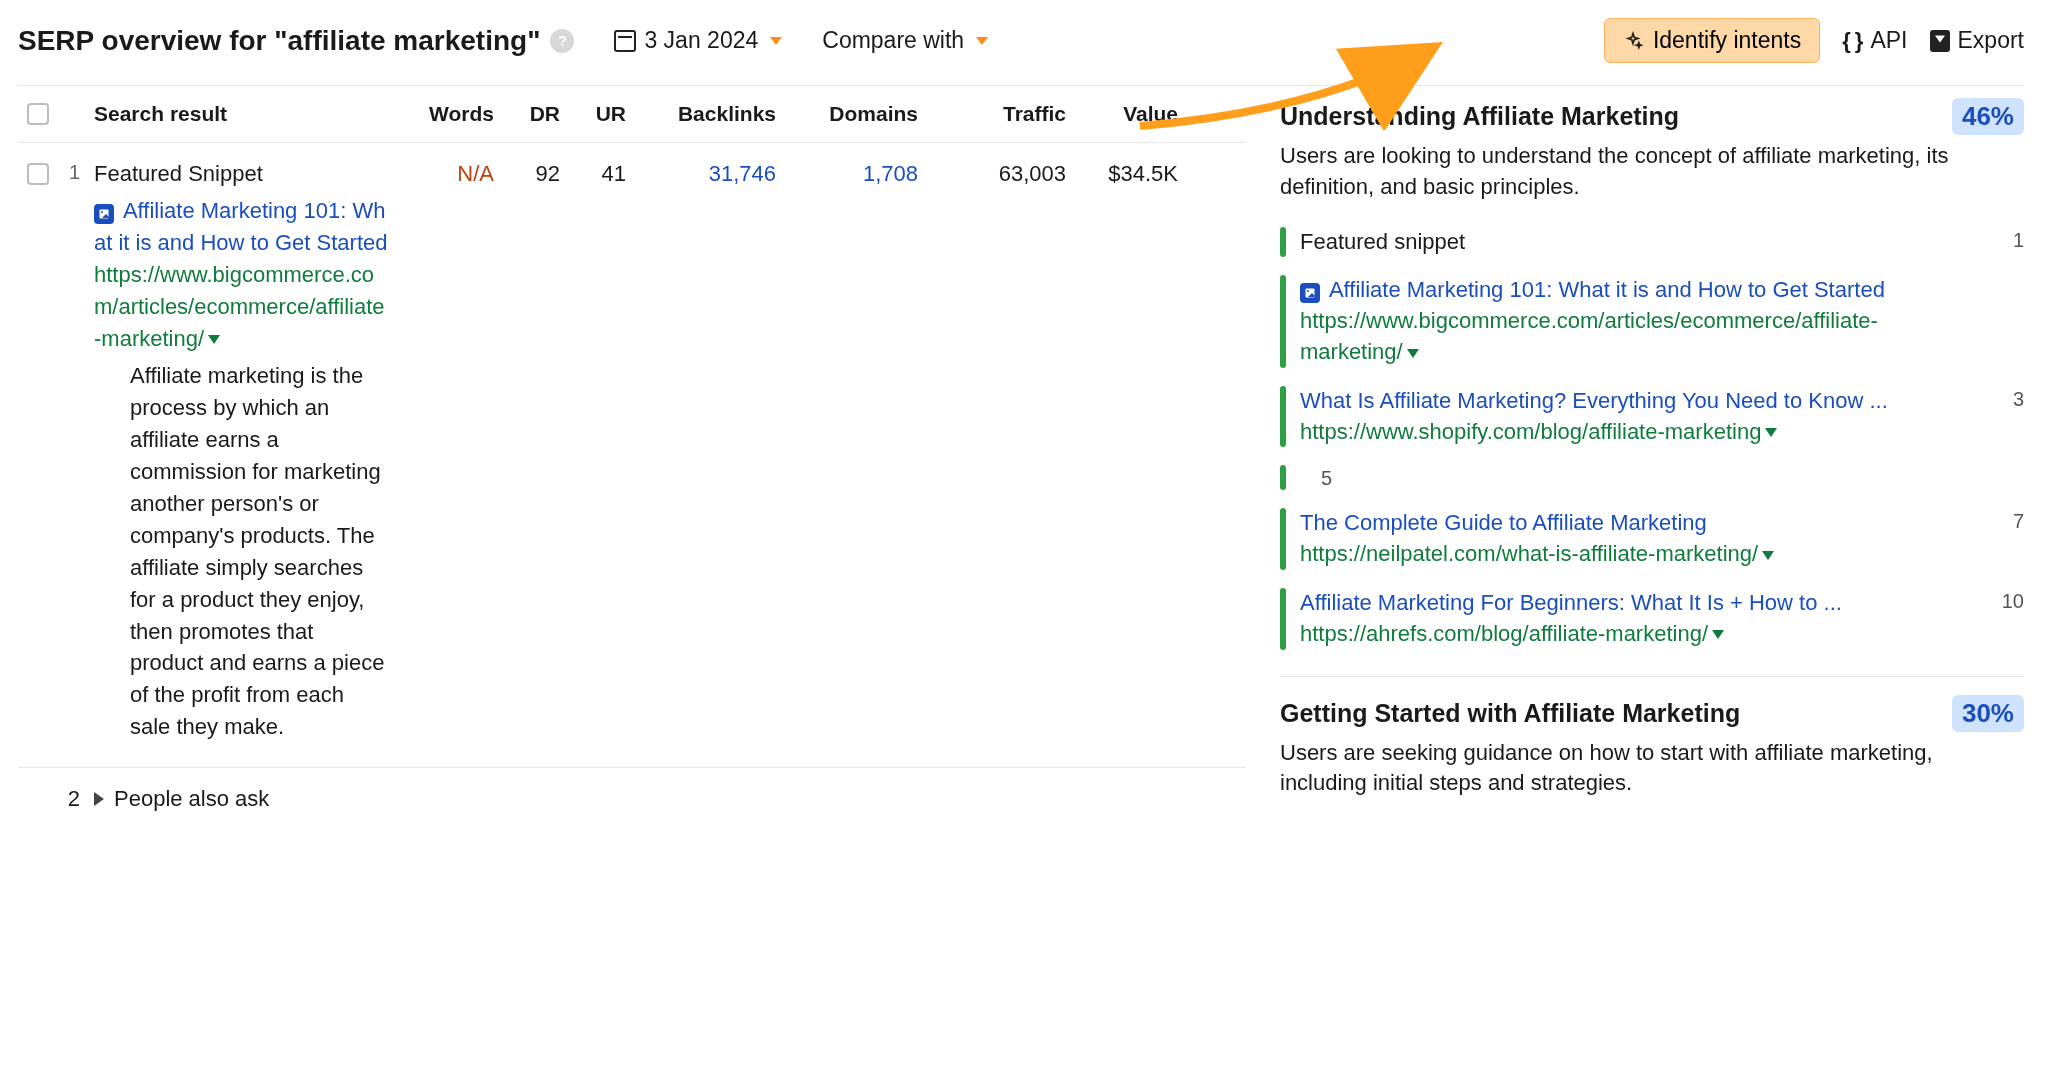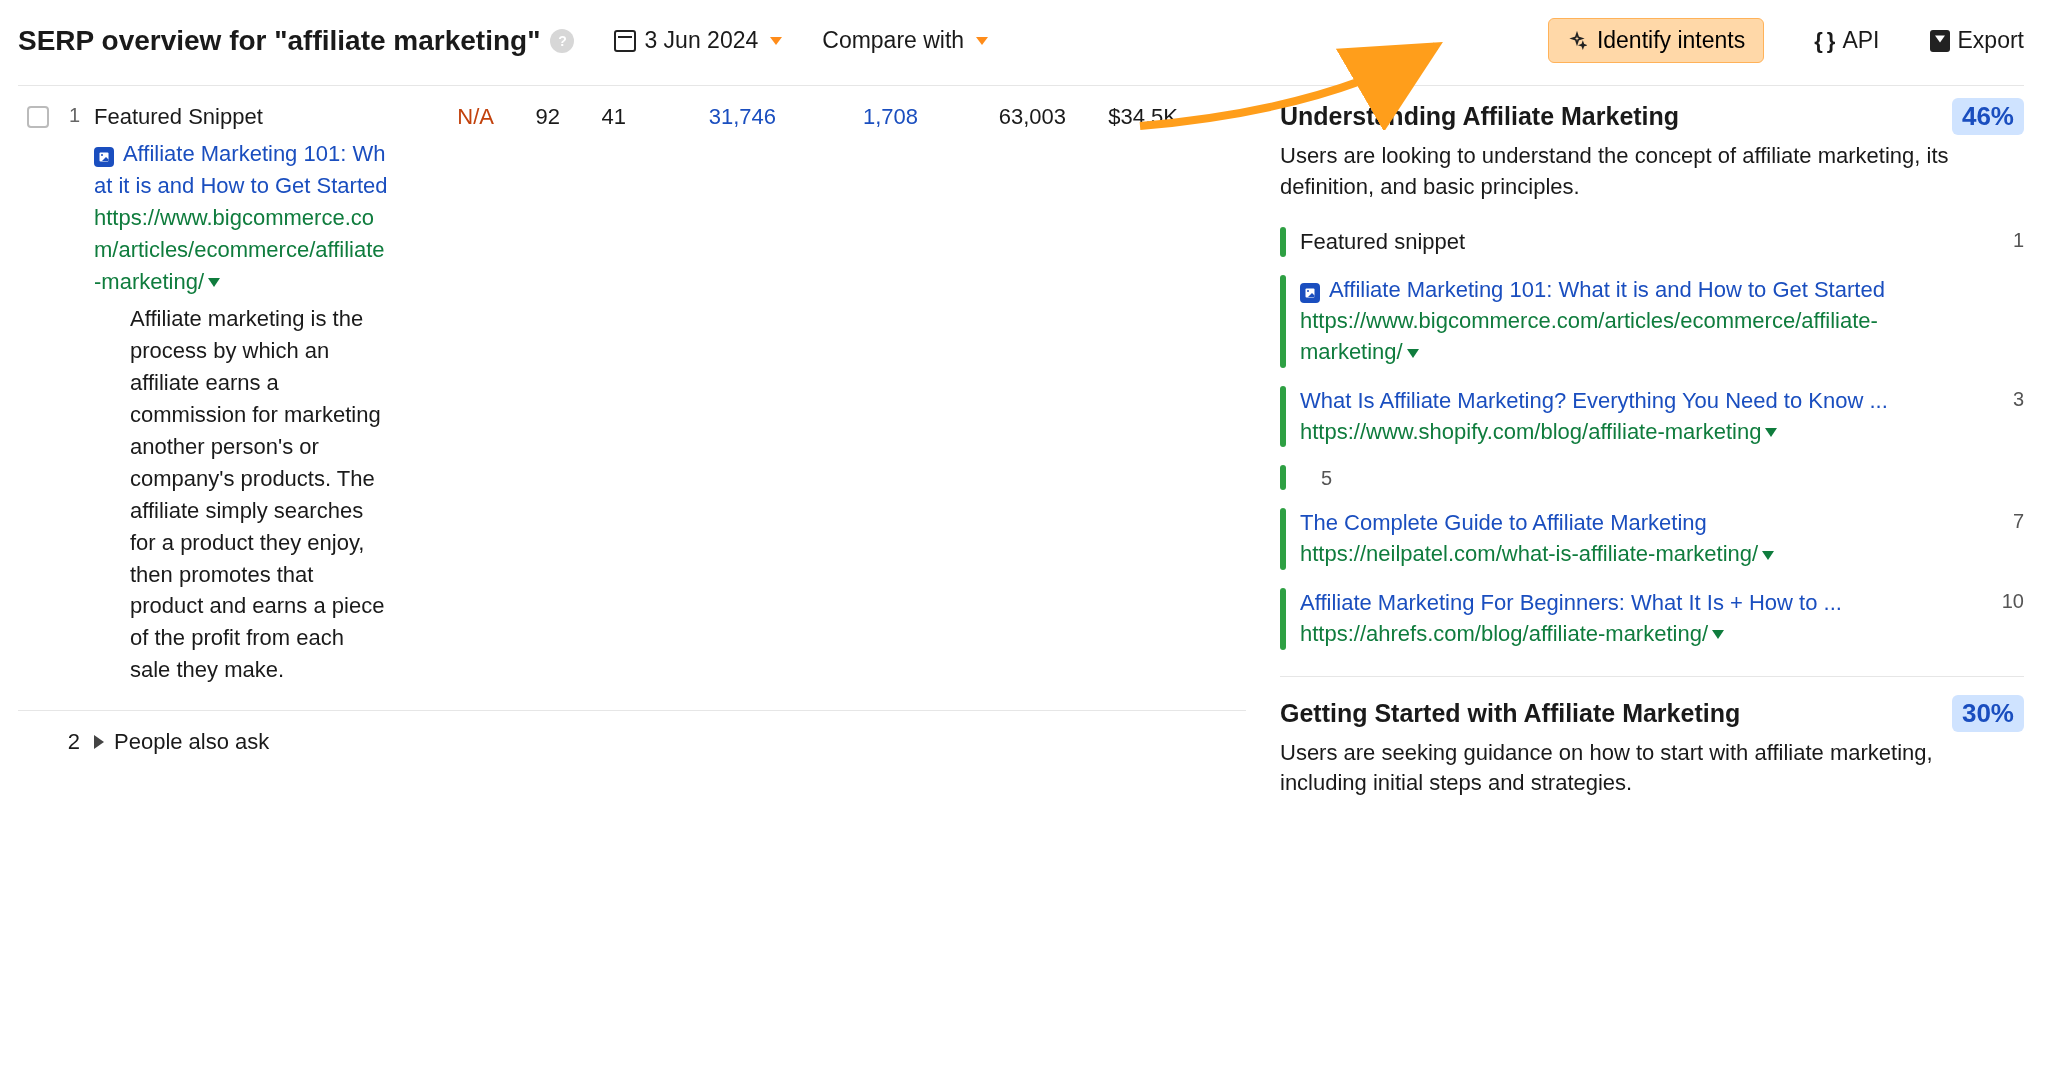--- a/index.html
+++ b/index.html
@@ -63,21 +63,21 @@
     border-left:6px solid transparent;
     border-right:6px solid transparent;
     border-top:8px solid #ff8c1a;
     margin-left:4px;
   }
 
   .top-right {
     margin-left: auto;
     display: flex;
     align-items: center;
-    gap: 50px;
+    gap: 22px;
   }
   .btn-identify {
     background:#ffd8a8;
     border:1px solid #ffb259;
     border-radius:6px;
     padding:8px 18px;
     display:inline-flex;
     align-items:center;
     gap:10px;
     font-size:23px;
@@ -250,21 +250,21 @@
 <body>
 
 <div class="topbar">
   <div class="title">
     <span>SERP overview for "affiliate marketing"</span>
     <span class="help-q">?</span>
   </div>
 
   <div class="top-ctrl">
     <span class="cal-icon"></span>
-    <span>3 Jun 2024</span>
+    <span>3 Jan 2024</span>
     <span class="caret-down"></span>
   </div>
 
   <div class="top-ctrl">
     <span>Compare with</span>
     <span class="caret-down"></span>
   </div>
 
   <div class="top-right">
     <button class="btn-identify">
@@ -286,20 +286,34 @@
       <span class="export-icon"></span>
       <span>Export</span>
     </div>
   </div>
 </div>
 
 <div class="main">
 
   <div class="left">
 
+    <div class="thead-row">
+      <div class="col-cb">
+          <input type="checkbox" style="">
+        </div>
+      <div class="col-rank"></div>
+      <div class="col-res">Search result</div>
+      <div class="col-words">Words</div>
+      <div class="col-dr">DR</div>
+      <div class="col-ur">UR</div>
+      <div class="col-bl">Backlinks</div>
+      <div class="col-dom">Domains</div>
+      <div class="col-tr">Traffic</div>
+      <div class="col-val">Value</div>
+    </div>
 
     <div class="trow">
       <div class="col-cb" style="align-items:flex-start;padding-top:2px;">
           <input type="checkbox" style="">
         </div>
       <div class="col-rank">1</div>
       <div class="col-res">
         <div class="res-snippet">Featured Snippet</div>
         <div class="res-link">
           <span class="fav-box">

